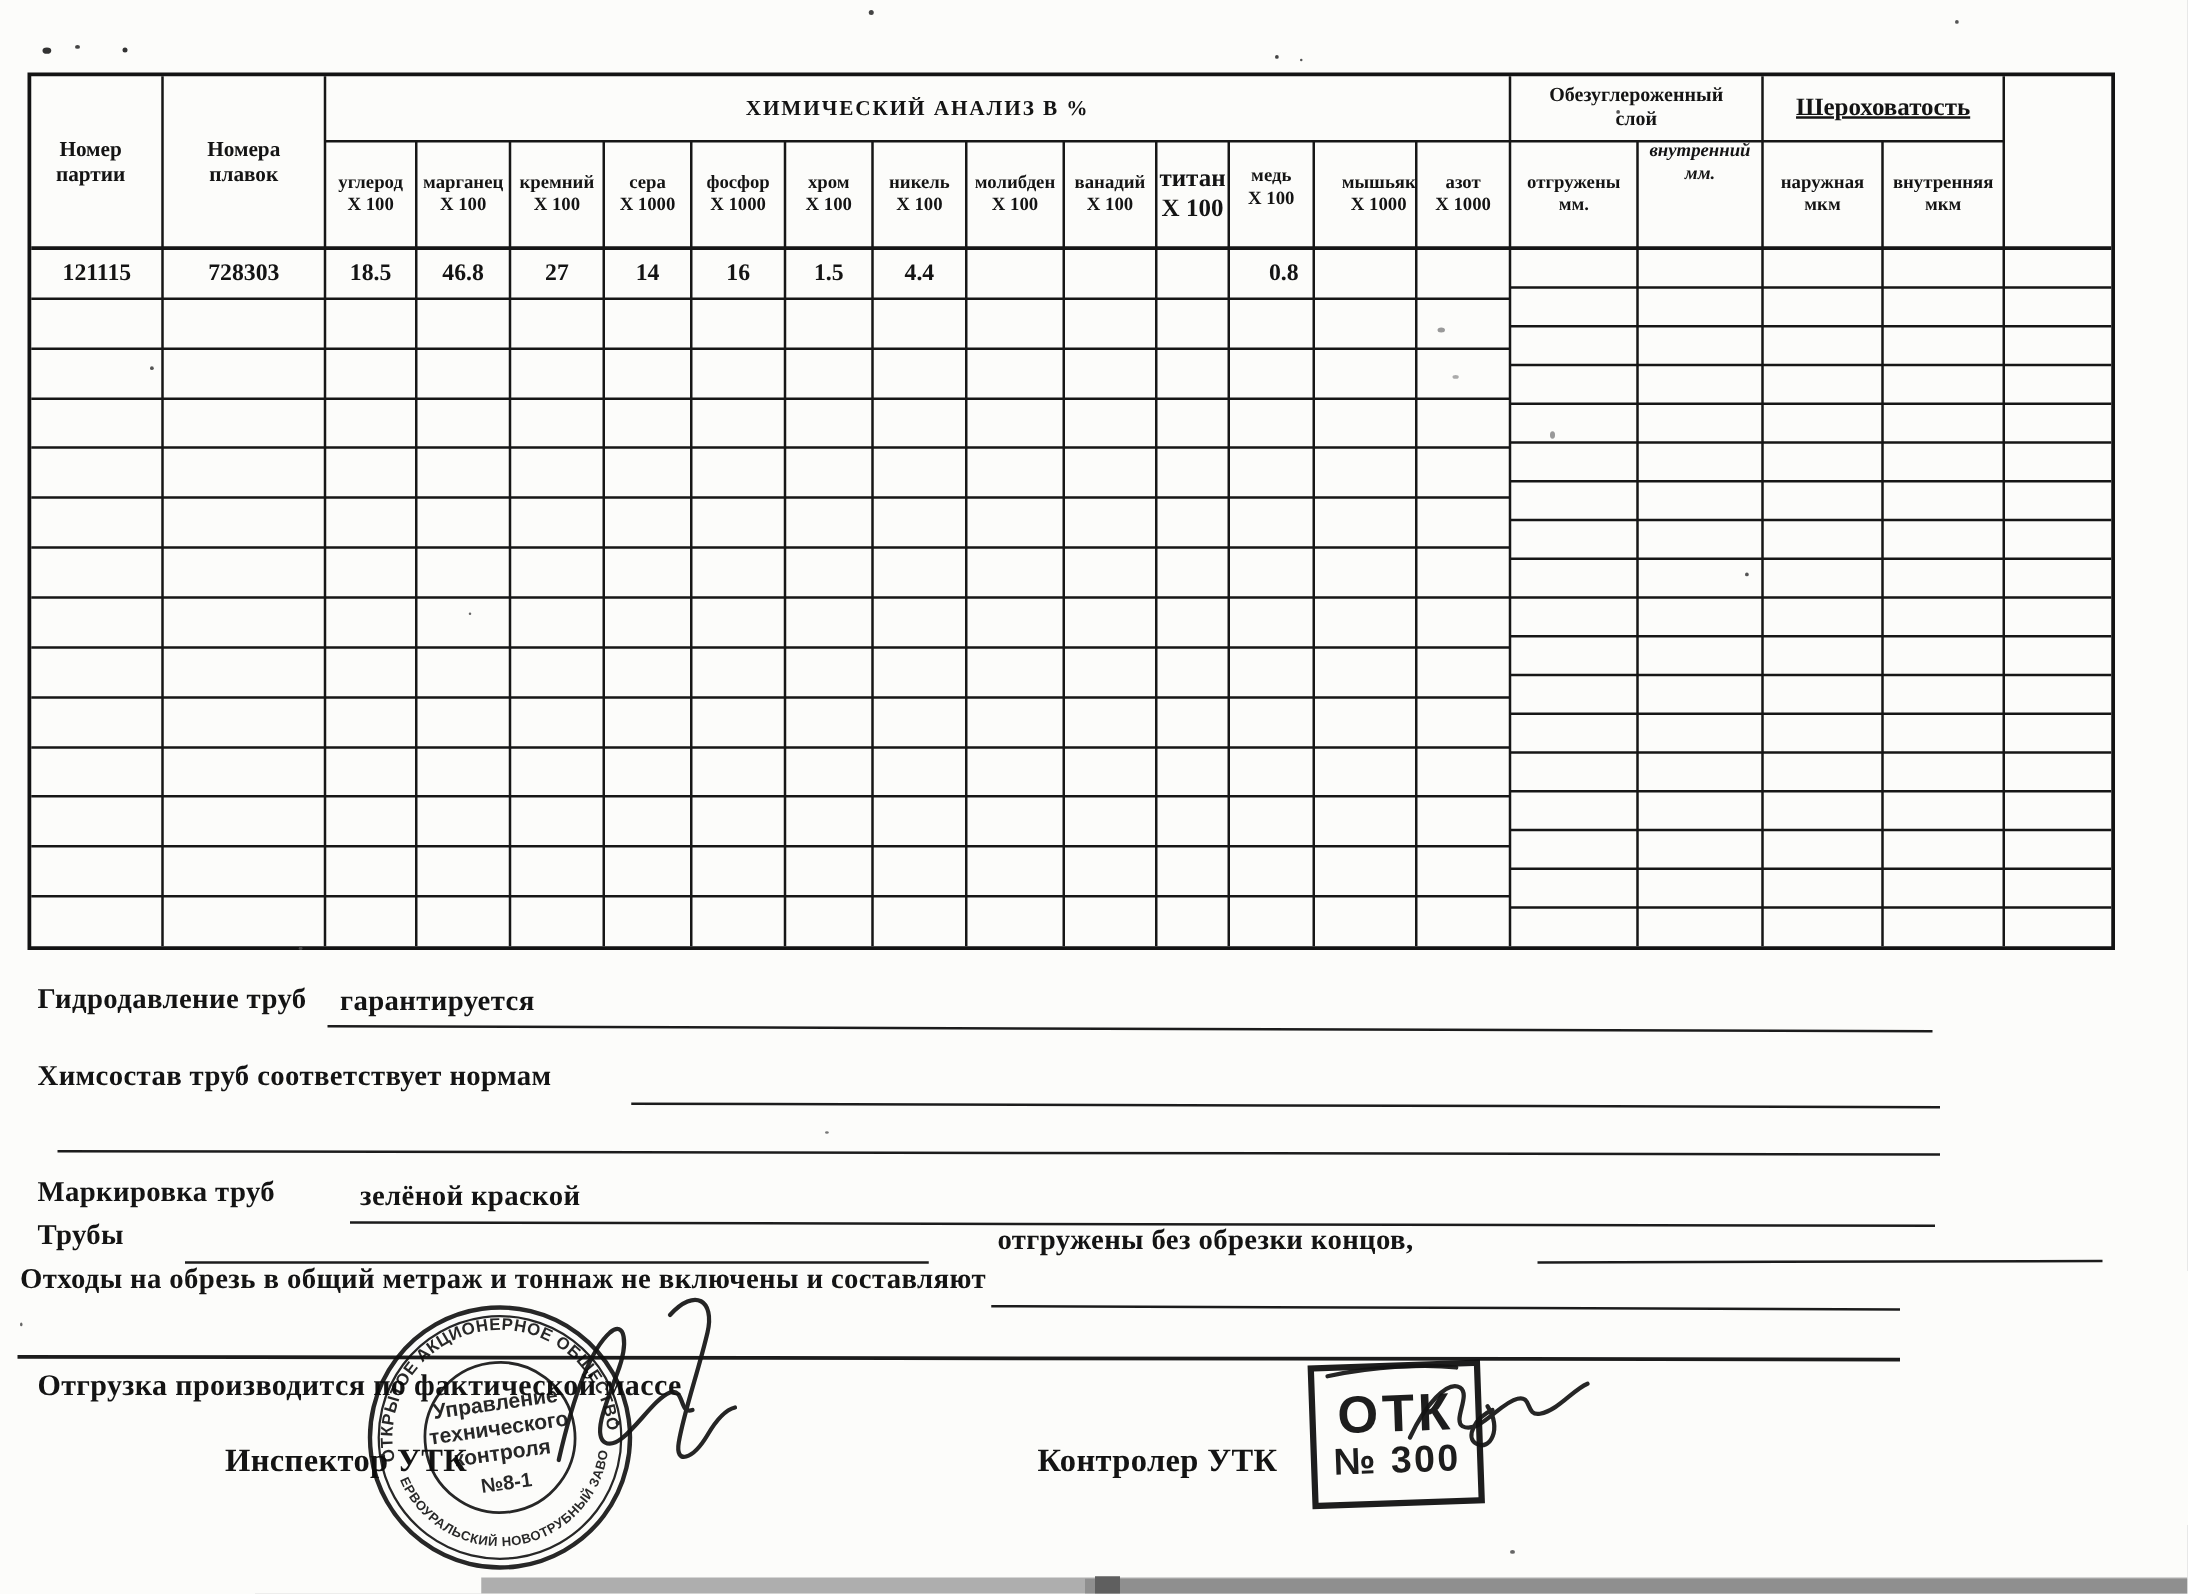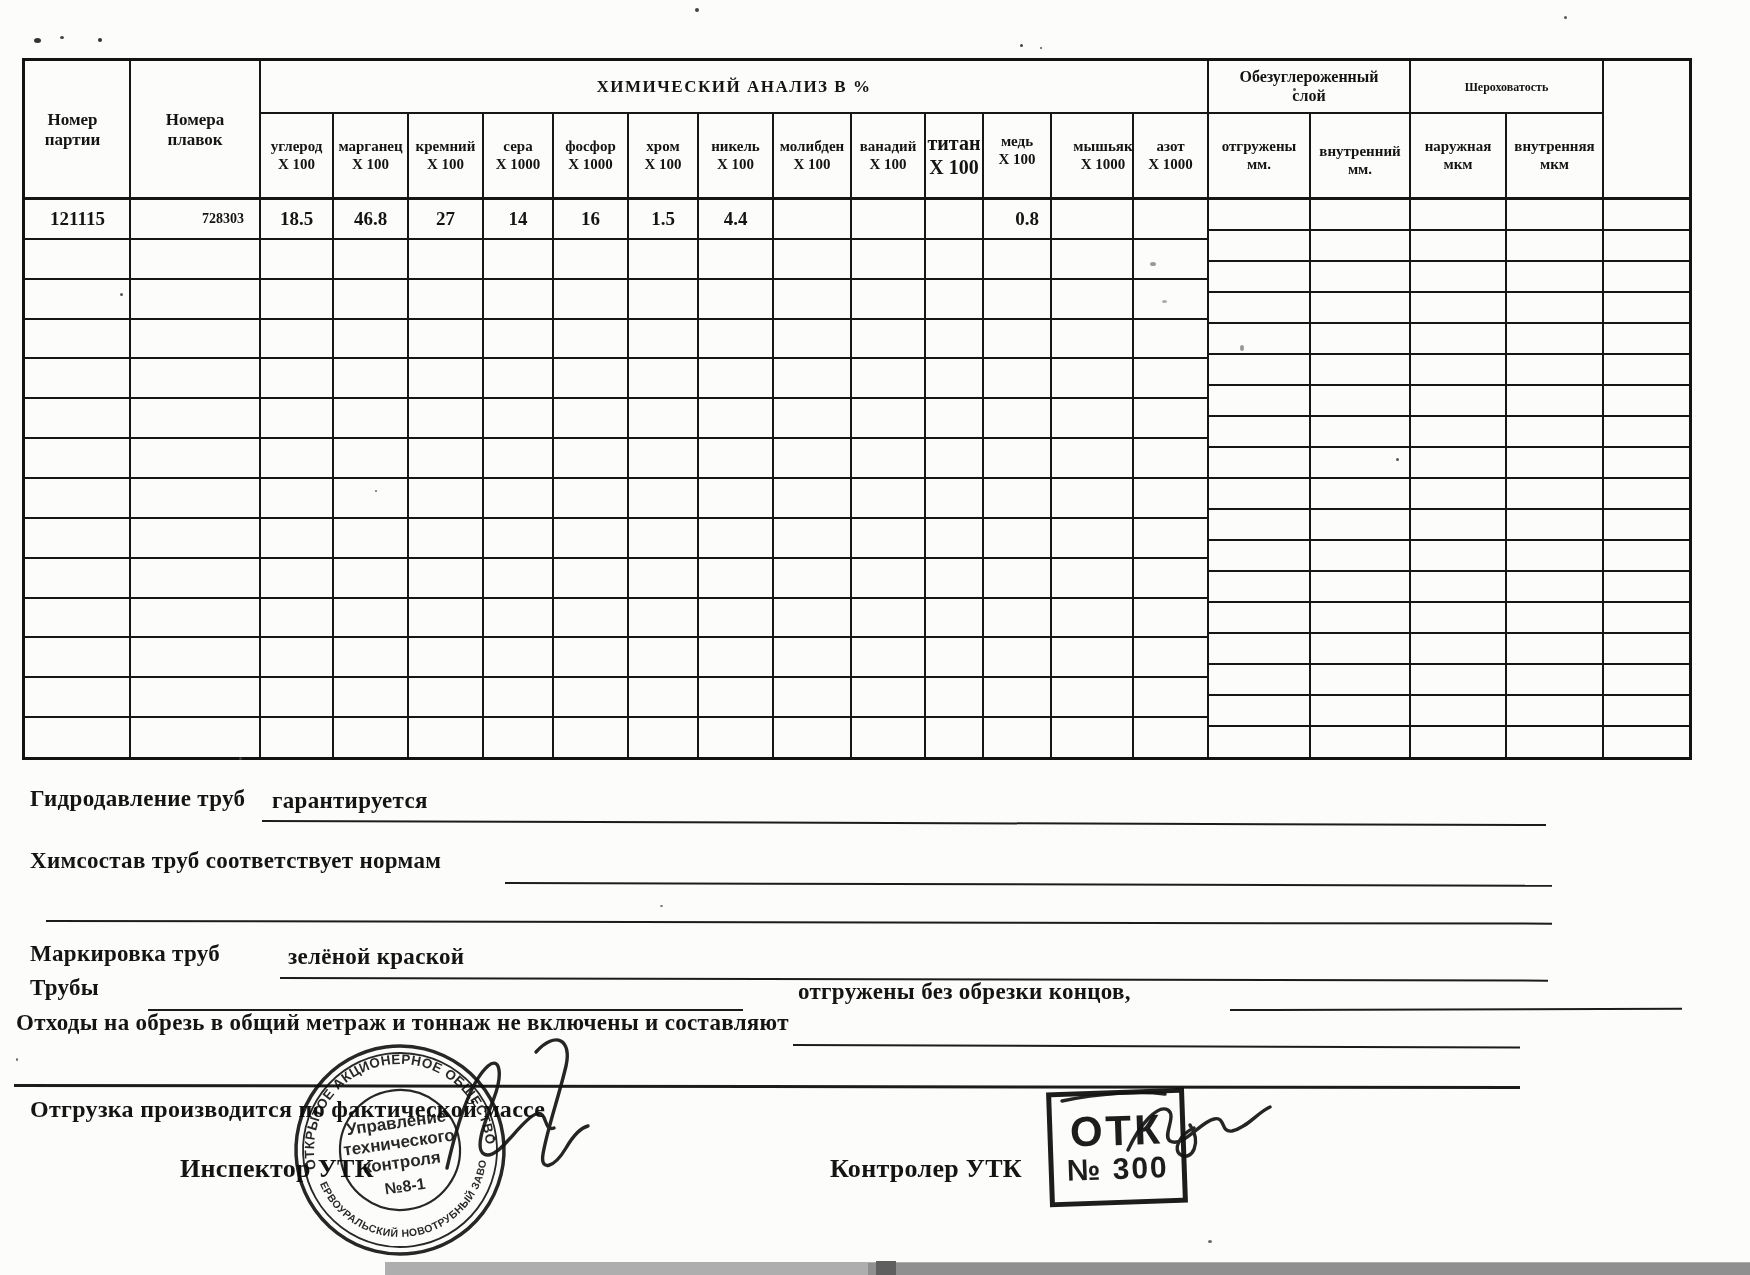--- a/index.html
+++ b/index.html
@@ -116,29 +116,29 @@
       <div class="cell" style="left: 958px; top: 52px; width: 68px; height: 76px; font-size: 15px;">медь
 Х 100</div>
       <div class="cell" style="left: 1026px; top: 52px; width: 104px; height: 86px; font-size: 15px;">мышьяк
 Х 1000</div>
       <div class="cell" style="left: 1108px; top: 52px; width: 75px; height: 86px; font-size: 15px;">азот
 Х 1000</div>
       <div class="cell" style="left: 1183px; top: 0px; width: 202px; height: 52px; font-size: 16px;">Обезуглероженный
 слой</div>
       <div class="cell" style="left: 1183px; top: 52px; width: 102px; height: 86px; font-size: 15px;">отгружены
 мм.</div>
-      <div class="cell" style="left: 1285px; top: 66px; width: 100px; height: 68px; font-size: 15px;">внутренний
+      <div class="cell" style="left: 1285px; top: 36px; width: 100px; height: 68px; font-size: 15px; font-style: italic;">внутренний
 мм.</div>
-      <div class="cell" style="left: 1385px; top: 0px; width: 193px; height: 52px; font-size: 12px;">Шероховатость</div>
+      <div class="cell" style="left: 1385px; top: 0px; width: 193px; height: 52px; font-size: 20px; text-decoration: underline;">Шероховатость</div>
       <div class="cell" style="left: 1385px; top: 52px; width: 96px; height: 86px; font-size: 15px;">наружная
 мкм</div>
       <div class="cell" style="left: 1481px; top: 52px; width: 97px; height: 86px; font-size: 15px;">внутренняя
 мкм</div>
       <div class="cell" style="left: 0px; top: 138px; width: 105px; height: 40px; font-size: 19px;">121115</div>
-      <div class="cell" style="left: 105px; top: 138px; width: 130px; height: 40px; font-size: 14px; padding-left: 28px;">728303</div>
+      <div class="cell" style="left: 105px; top: 138px; width: 130px; height: 40px; font-size: 19px;">728303</div>
       <div class="cell" style="left: 235px; top: 138px; width: 73px; height: 40px; font-size: 19px;">18.5</div>
       <div class="cell" style="left: 308px; top: 138px; width: 75px; height: 40px; font-size: 19px;">46.8</div>
       <div class="cell" style="left: 383px; top: 138px; width: 75px; height: 40px; font-size: 19px;">27</div>
       <div class="cell" style="left: 458px; top: 138px; width: 70px; height: 40px; font-size: 19px;">14</div>
       <div class="cell" style="left: 528px; top: 138px; width: 75px; height: 40px; font-size: 19px;">16</div>
       <div class="cell" style="left: 603px; top: 138px; width: 70px; height: 40px; font-size: 19px;">1.5</div>
       <div class="cell" style="left: 673px; top: 138px; width: 75px; height: 40px; font-size: 19px;">4.4</div>
       <div class="cell" style="left: 958px; top: 138px; width: 68px; height: 40px; font-size: 19px; margin-left: 10px;">0.8</div>
     </div>
 

